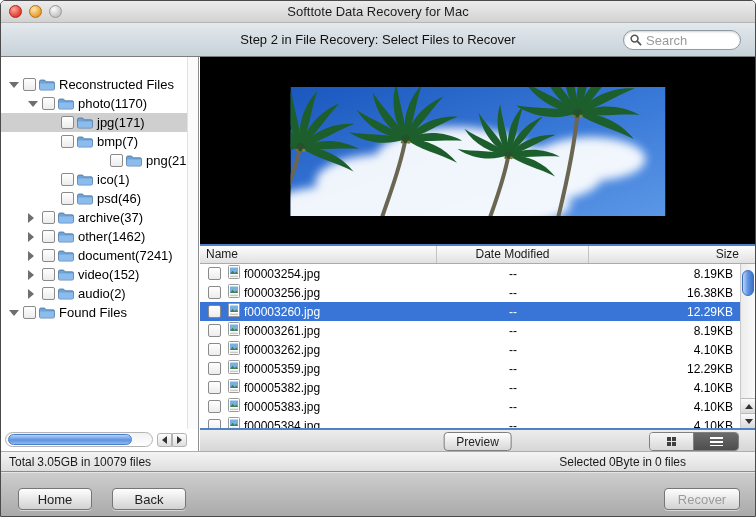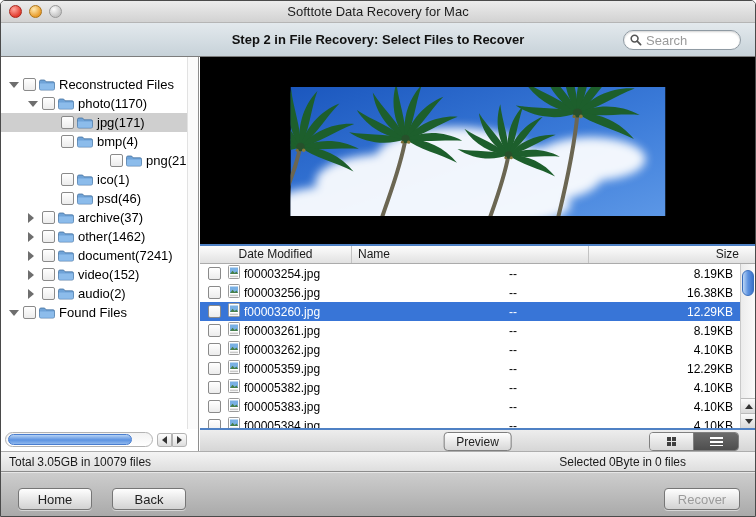--- a/index.html
+++ b/index.html
@@ -22,21 +22,21 @@
   .light.gray   { background:radial-gradient(circle at 35% 30%, #fbfbfb, #c4c4c4 70%); border:1px solid #979797; }
   .win-title { position:absolute; left:0; right:0; top:0; height:22px; line-height:22px;
     text-align:center; font-size:13px; font-weight:normal; color:#1c1c1c; }
   
   #toolbar {
     position:absolute; top:22px; left:0; right:0; height:34px;
     background:linear-gradient(#e3e9ed,#c7d2d9);
     border-bottom:1px solid #7c7c7c;
   }
   .step-title { position:absolute; left:0; right:0; top:0; height:34px; line-height:34px;
-    text-align:center; font-size:13px; font-weight:bold; color:#111; }
+    text-align:center; font-size:13px; font-weight:normal; color:#111; }
   .search-box {
     position:absolute; right:14px; top:7px; width:118px; height:20px;
     background:#fff; border:1px solid #8f9aa3; border-radius:11px;
     display:flex; align-items:center; padding:0 6px; gap:4px;
     box-shadow:inset 0 1px 2px rgba(0,0,0,.18);
   }
   .search-box .ph { color:#9a9a9a; font-size:13px; }
   
   #content { position:absolute; top:56px; left:0; right:0; height:394px; }
   
@@ -195,21 +195,21 @@
           </div>
           <div class="tree-row" style="padding-left: 46px;">
             <span class="tri none"></span>
             <span class="cb"></span>
             <span class="icon-folder">
               <svg width="16" height="12" viewBox="0 0 16 12">
                 <path d="M0.5 2.5 Q0.5 1 2 1 L5.6 1 L7 2.8 L14 2.8 Q15.5 2.8 15.5 4.2 L15.5 9.5 Q15.5 11 14 11 L2 11 Q0.5 11 0.5 9.5 Z" fill="#6fa3d8" stroke="#46729f" stroke-width="0.8"></path>
                 <path d="M0.8 4.4 L15.2 4.4 L15.2 9.5 Q15.2 10.7 14 10.7 L2 10.7 Q0.8 10.7 0.8 9.5 Z" fill="#8cbceb"></path>
               </svg>
             </span>
-            <span class="tree-label">bmp(4)</span>
+            <span class="tree-label">bmp(7)</span>
           </div>
           <div class="tree-row" style="padding-left: 46px; justify-content: flex-end;">
             <span class="tri none"></span>
             <span class="cb"></span>
             <span class="icon-folder">
               <svg width="16" height="12" viewBox="0 0 16 12">
                 <path d="M0.5 2.5 Q0.5 1 2 1 L5.6 1 L7 2.8 L14 2.8 Q15.5 2.8 15.5 4.2 L15.5 9.5 Q15.5 11 14 11 L2 11 Q0.5 11 0.5 9.5 Z" fill="#6fa3d8" stroke="#46729f" stroke-width="0.8"></path>
                 <path d="M0.8 4.4 L15.2 4.4 L15.2 9.5 Q15.2 10.7 14 10.7 L2 10.7 Q0.8 10.7 0.8 9.5 Z" fill="#8cbceb"></path>
               </svg>
             </span>
@@ -365,22 +365,22 @@
           </g>
           <use href="#crown" transform="translate(10,60) scale(1.08)"></use>
           <use href="#crown" transform="translate(115,52) scale(1.05)"></use>
           <use href="#crown" transform="translate(218,68) scale(0.95)"></use>
           <use href="#crown" transform="translate(287,26) scale(1.15)"></use>
         </svg>
       </div>
 
       <div id="table-wrap">
         <div id="thead">
+          <div class="th th-name">Name</div>
           <div class="th th-date">Date Modified</div>
-          <div class="th th-name">Name</div>
           <div class="th th-size">Size</div>
         </div>
         <div id="tbody">
             <div class="frow">
               <div class="fcell-name">
                 <span class="cb"></span>
                 <span class="icon-file"><svg width="12" height="14" viewBox="0 0 12 14">
                     <rect x="0.5" y="0.5" width="11" height="13" rx="1" fill="#fff" stroke="#9a9a9a"></rect>
                     <rect x="2" y="2.5" width="8" height="6.5" fill="#79b0e4"></rect>
                     <path d="M2 9 L4.6 5.8 L6.6 8 L8.6 6.4 L10 9 Z" fill="#47804a"></path>

